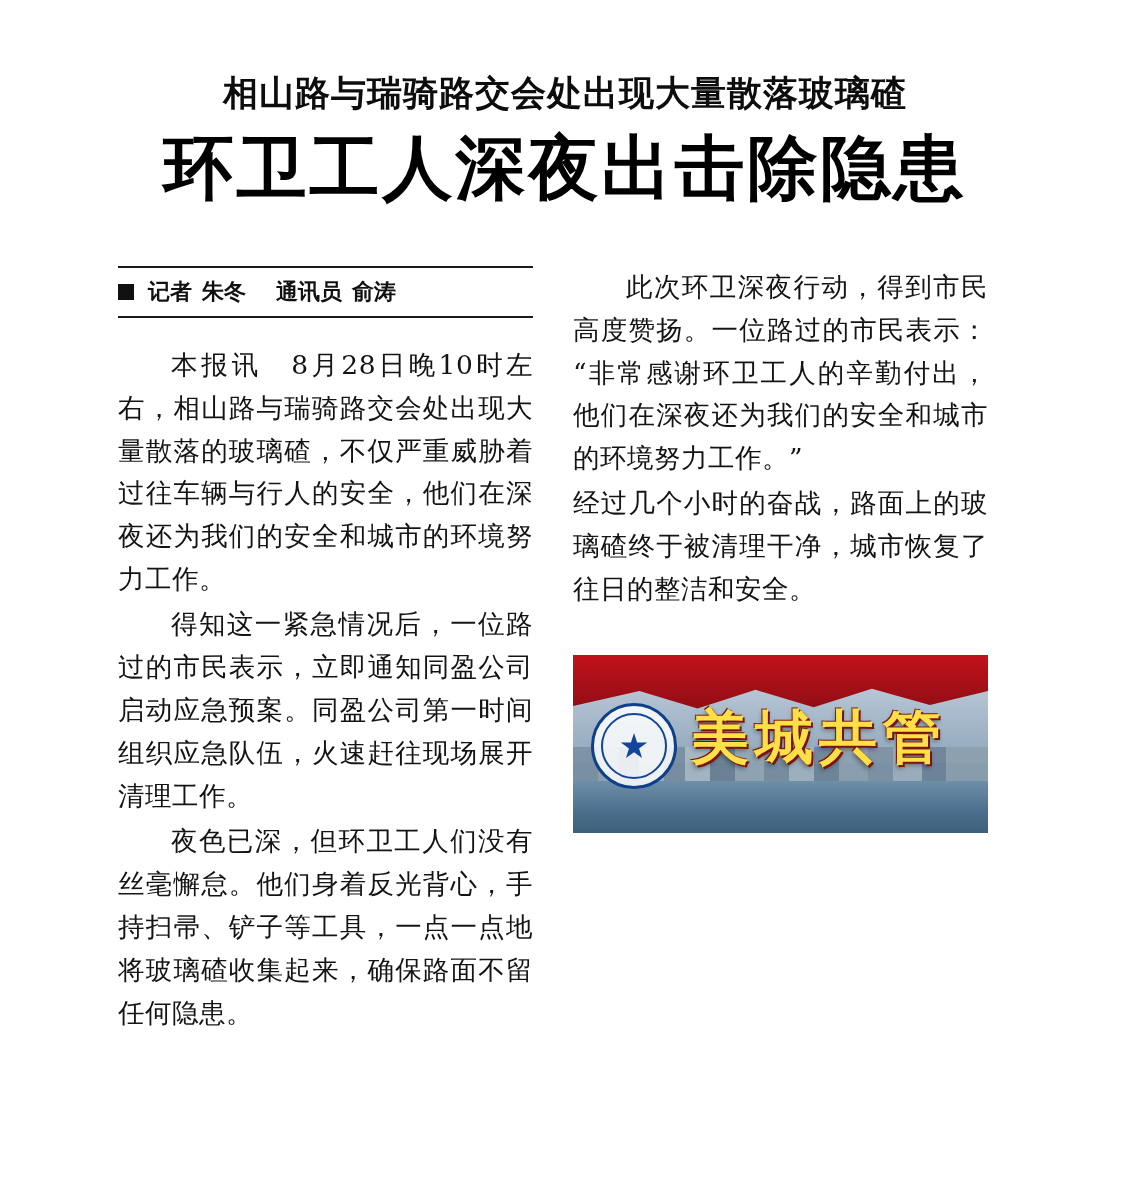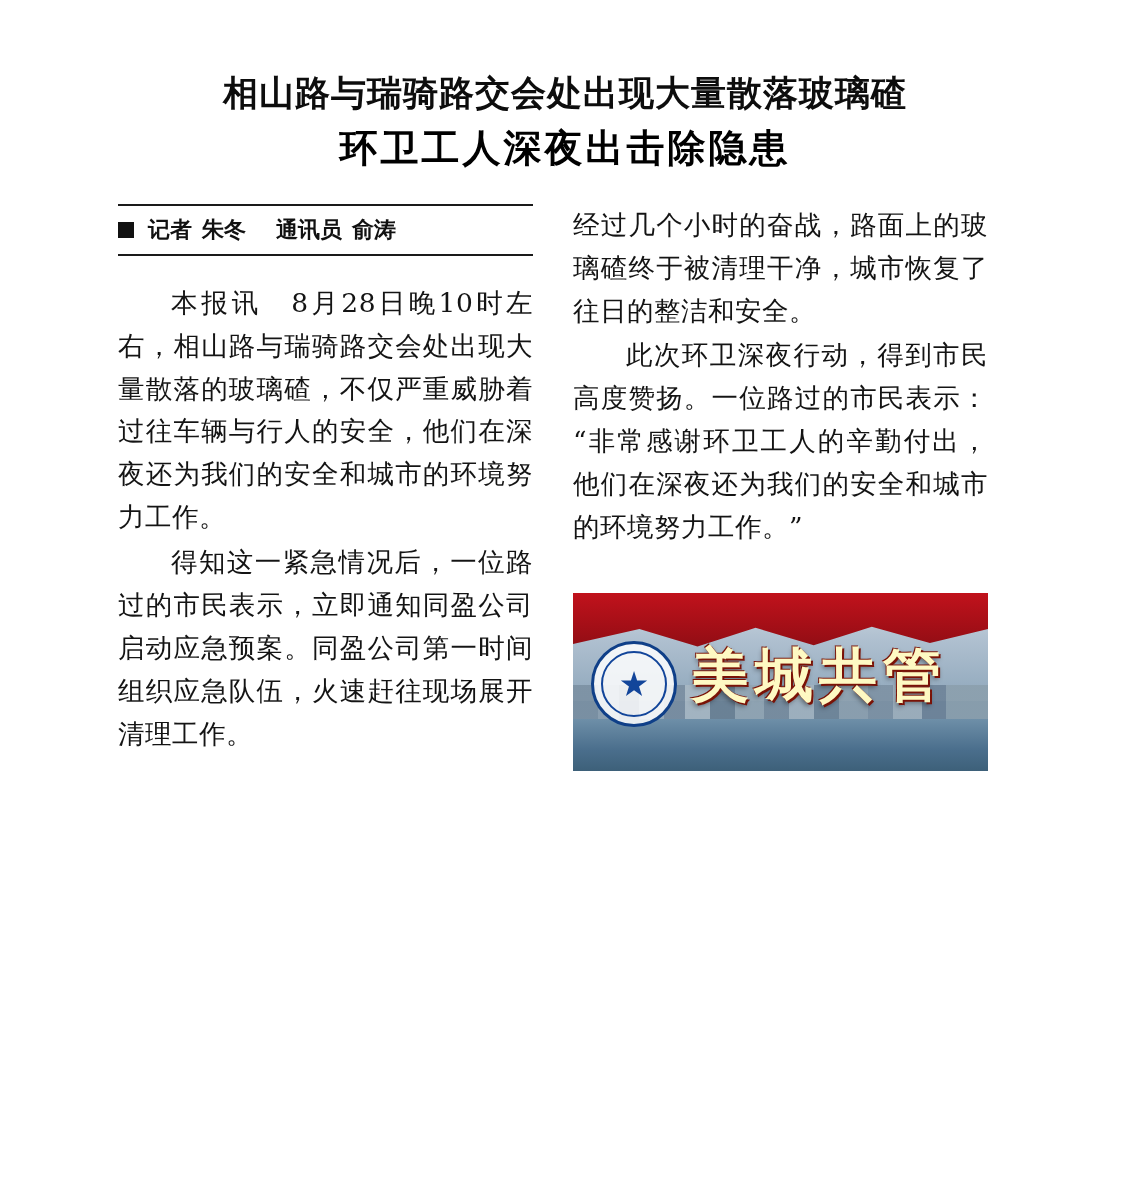--- a/index.html
+++ b/index.html
@@ -32,30 +32,30 @@
     font-weight: bold;
     font-size: 35px;
     letter-spacing: 1px;
     line-height: 1.18;
     color: #0d0d0d;
     white-space: nowrap;
   }
   .main-title {
     font-family: "DejaVu Serif", "Liberation Serif", serif;
     font-weight: bold;
-    font-size: 38px;
+    font-size: 70px;
     letter-spacing: 3px;
     line-height: 1.22;
     margin-top: 12px;
     color: #000000;
     white-space: nowrap;
   }
   
   .columns {
-    margin-top: 32px;
+    margin-top: 55px;
     display: flex;
     flex-direction: row;
     align-items: flex-start;
     gap: 40px;
   }
   .col {
     width: 415px;
     position: relative;
   }
   
@@ -159,21 +159,21 @@
     color: #12459a; font-size: 30px; line-height: 1;
   }
   .photo-title {
     position: absolute;
     left: 118px;
     top: 44px;
     font-family: "DejaVu Serif", "Liberation Serif", serif;
     font-weight: bold;
     font-size: 58px;
     letter-spacing: 6px;
-    color: #fef9c3;
+    color: #fde047;
     text-shadow: 2px 2px 0 #7a1206, -1px -1px 0 #7a1206, 0 3px 5px rgba(0,0,0,.45);
     white-space: nowrap;
     text-align: center;
   }
 </style>
 </head>
 <body>
 
 <div class="page">
 
@@ -191,28 +191,29 @@
         <span class="lbl">记者</span>
         <span class="val">朱冬</span>
         <span class="lbl">通讯员</span>
         <span class="val">俞涛</span>
       </div>
 
       <p class="body-p indent"><span class="lead-label">本报讯</span><span class="lead-gap"></span><span>8月28日晚10时左右，相山路与瑞骑路交会处出现大量散落的玻璃碴，不仅严重威胁着过往车辆与行人的安全，他们在深夜还为我们的安全和城市的环境努力工作。</span></p>
 
       <p class="body-p indent">得知这一紧急情况后，一位路过的市民表示，立即通知同盈公司启动应急预案。同盈公司第一时间组织应急队伍，火速赶往现场展开清理工作。</p>
 
+      <p class="body-p indent">夜色已深，但环卫工人们没有丝毫懈怠。他们身着反光背心，手持扫帚、铲子等工具，一点一点地将玻璃碴收集起来，确保路面不留任何隐患。</p>
     </div>
 
     <div class="col col-right">
       <div class="right-top-pad"></div>
 
+      <p class="body-p indent">此次环卫深夜行动，得到市民高度赞扬。一位路过的市民表示：“非常感谢环卫工人的辛勤付出，他们在深夜还为我们的安全和城市的环境努力工作。”</p>
+
       <p class="body-p">经过几个小时的奋战，路面上的玻璃碴终于被清理干净，城市恢复了往日的整洁和安全。</p>
-
-      <p class="body-p indent">此次环卫深夜行动，得到市民高度赞扬。一位路过的市民表示：“非常感谢环卫工人的辛勤付出，他们在深夜还为我们的安全和城市的环境努力工作。”</p>
 
 
       <div class="photo-wrap">
         <div class="photo-sky"></div>
         <div class="photo-city"></div>
         <div class="photo-water"></div>
         <div class="photo-red"></div>
         <div class="photo-emblem">
           <div class="ring"></div>
           <div class="star">★</div>

